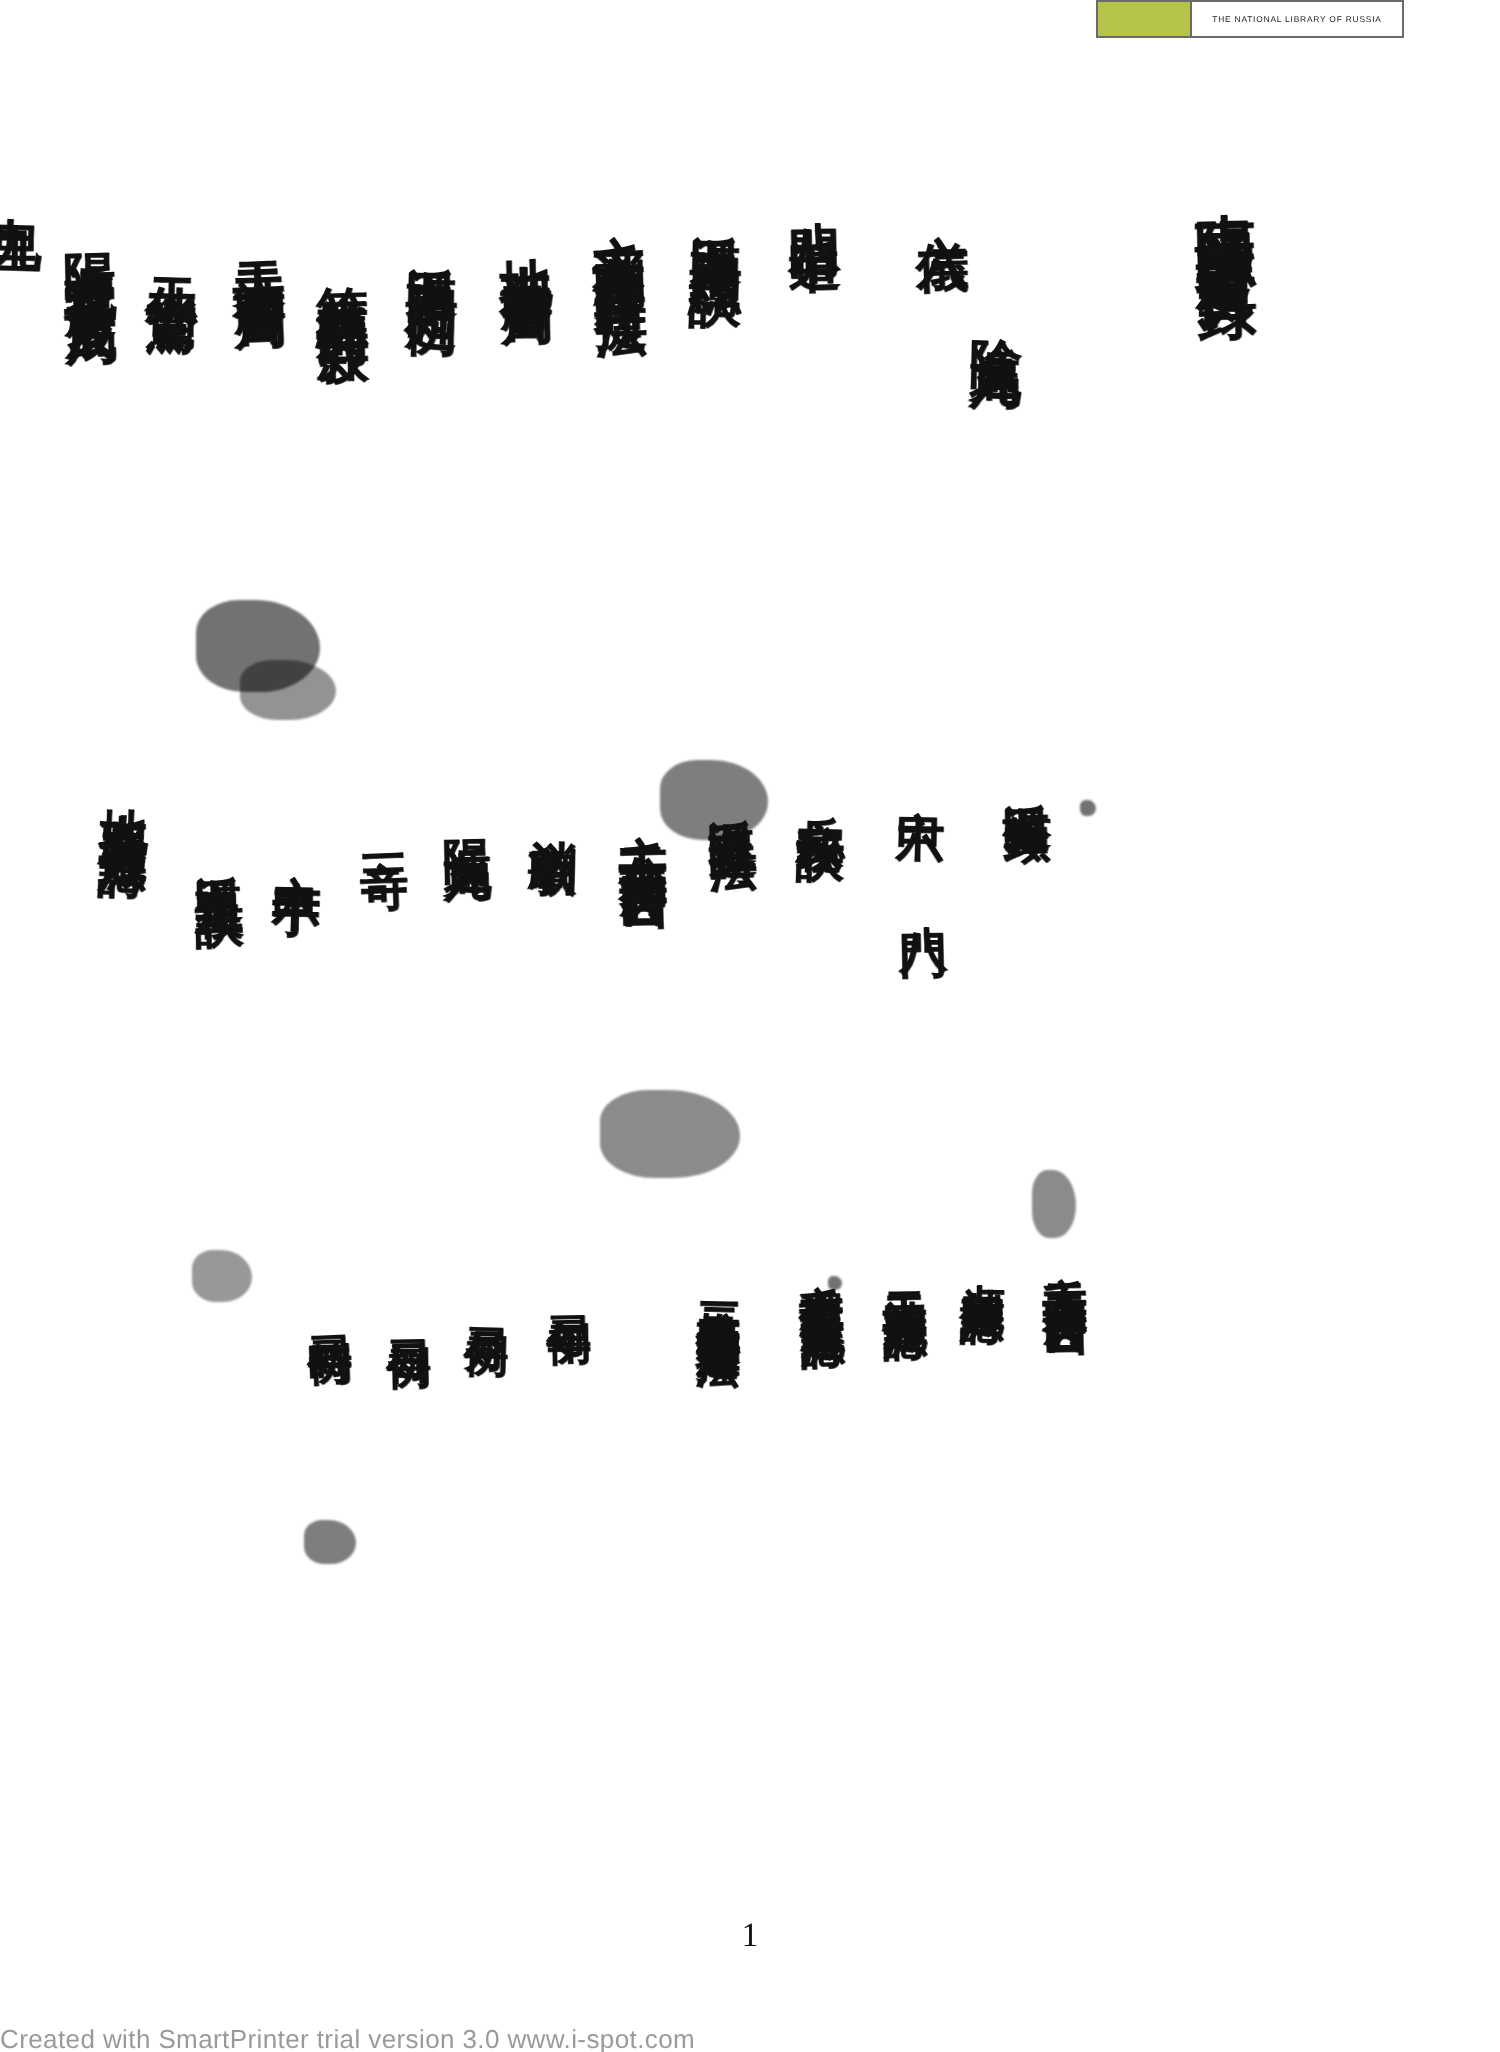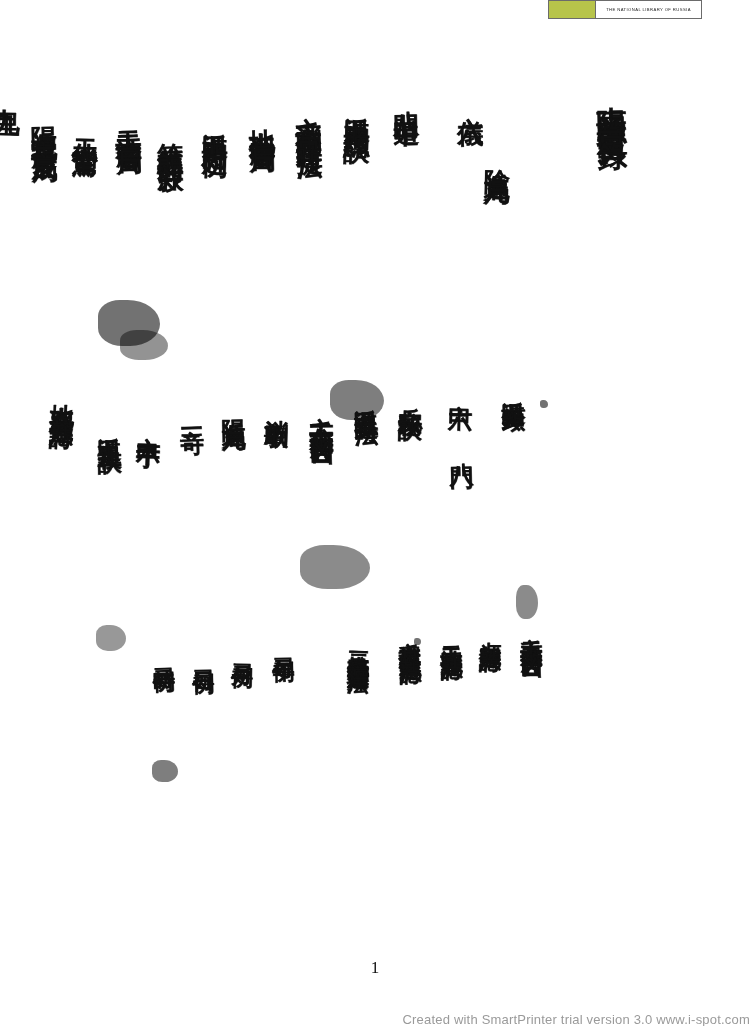--- a/index.html
+++ b/index.html
@@ -95,21 +95,21 @@
     font-family: "Liberation Serif", serif;
     font-size: 17px;
     color: #111;
   }
 
   .footer-note {
     position: absolute;
     left: 0;
     right: 0;
     top: 1012px;
-    text-align: right;
+    text-align: left;
     font-family: "Liberation Sans", sans-serif;
     font-size: 13px;
     color: #9a9a9a;
     letter-spacing: 0.2px;
     overflow: hidden;
     height: 14px;
   }
 </style>
 </head>
 <body>

